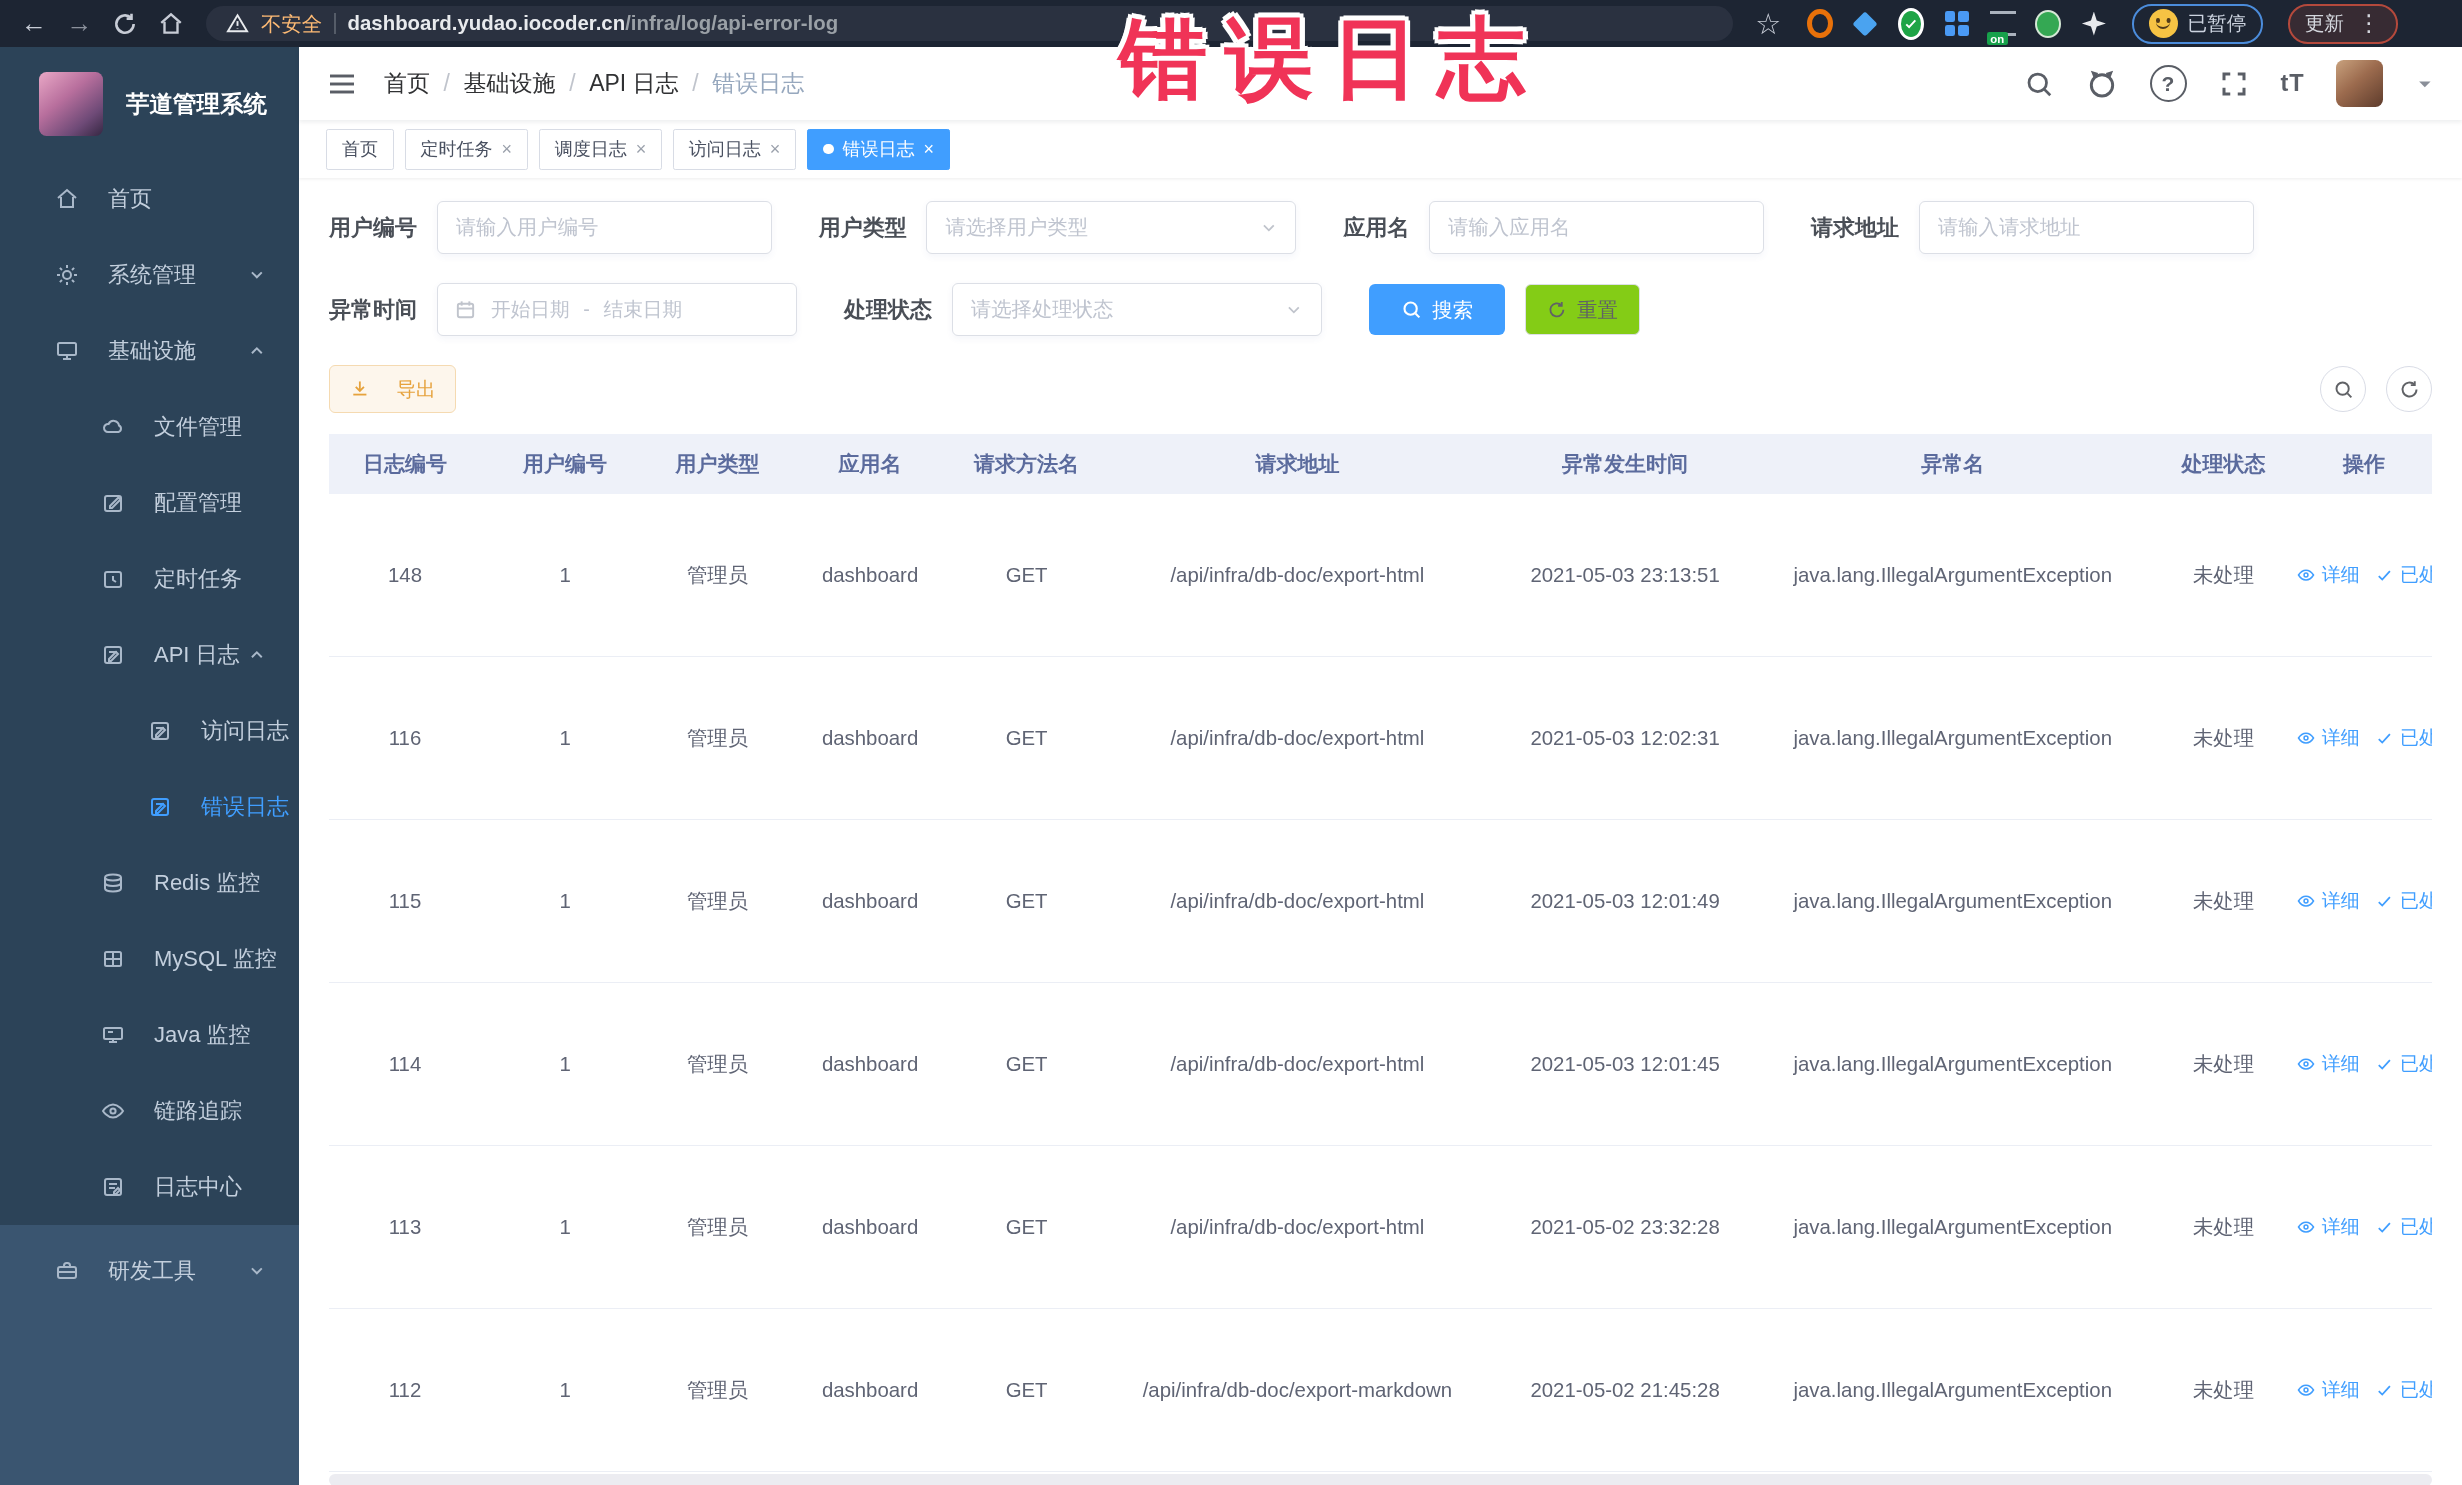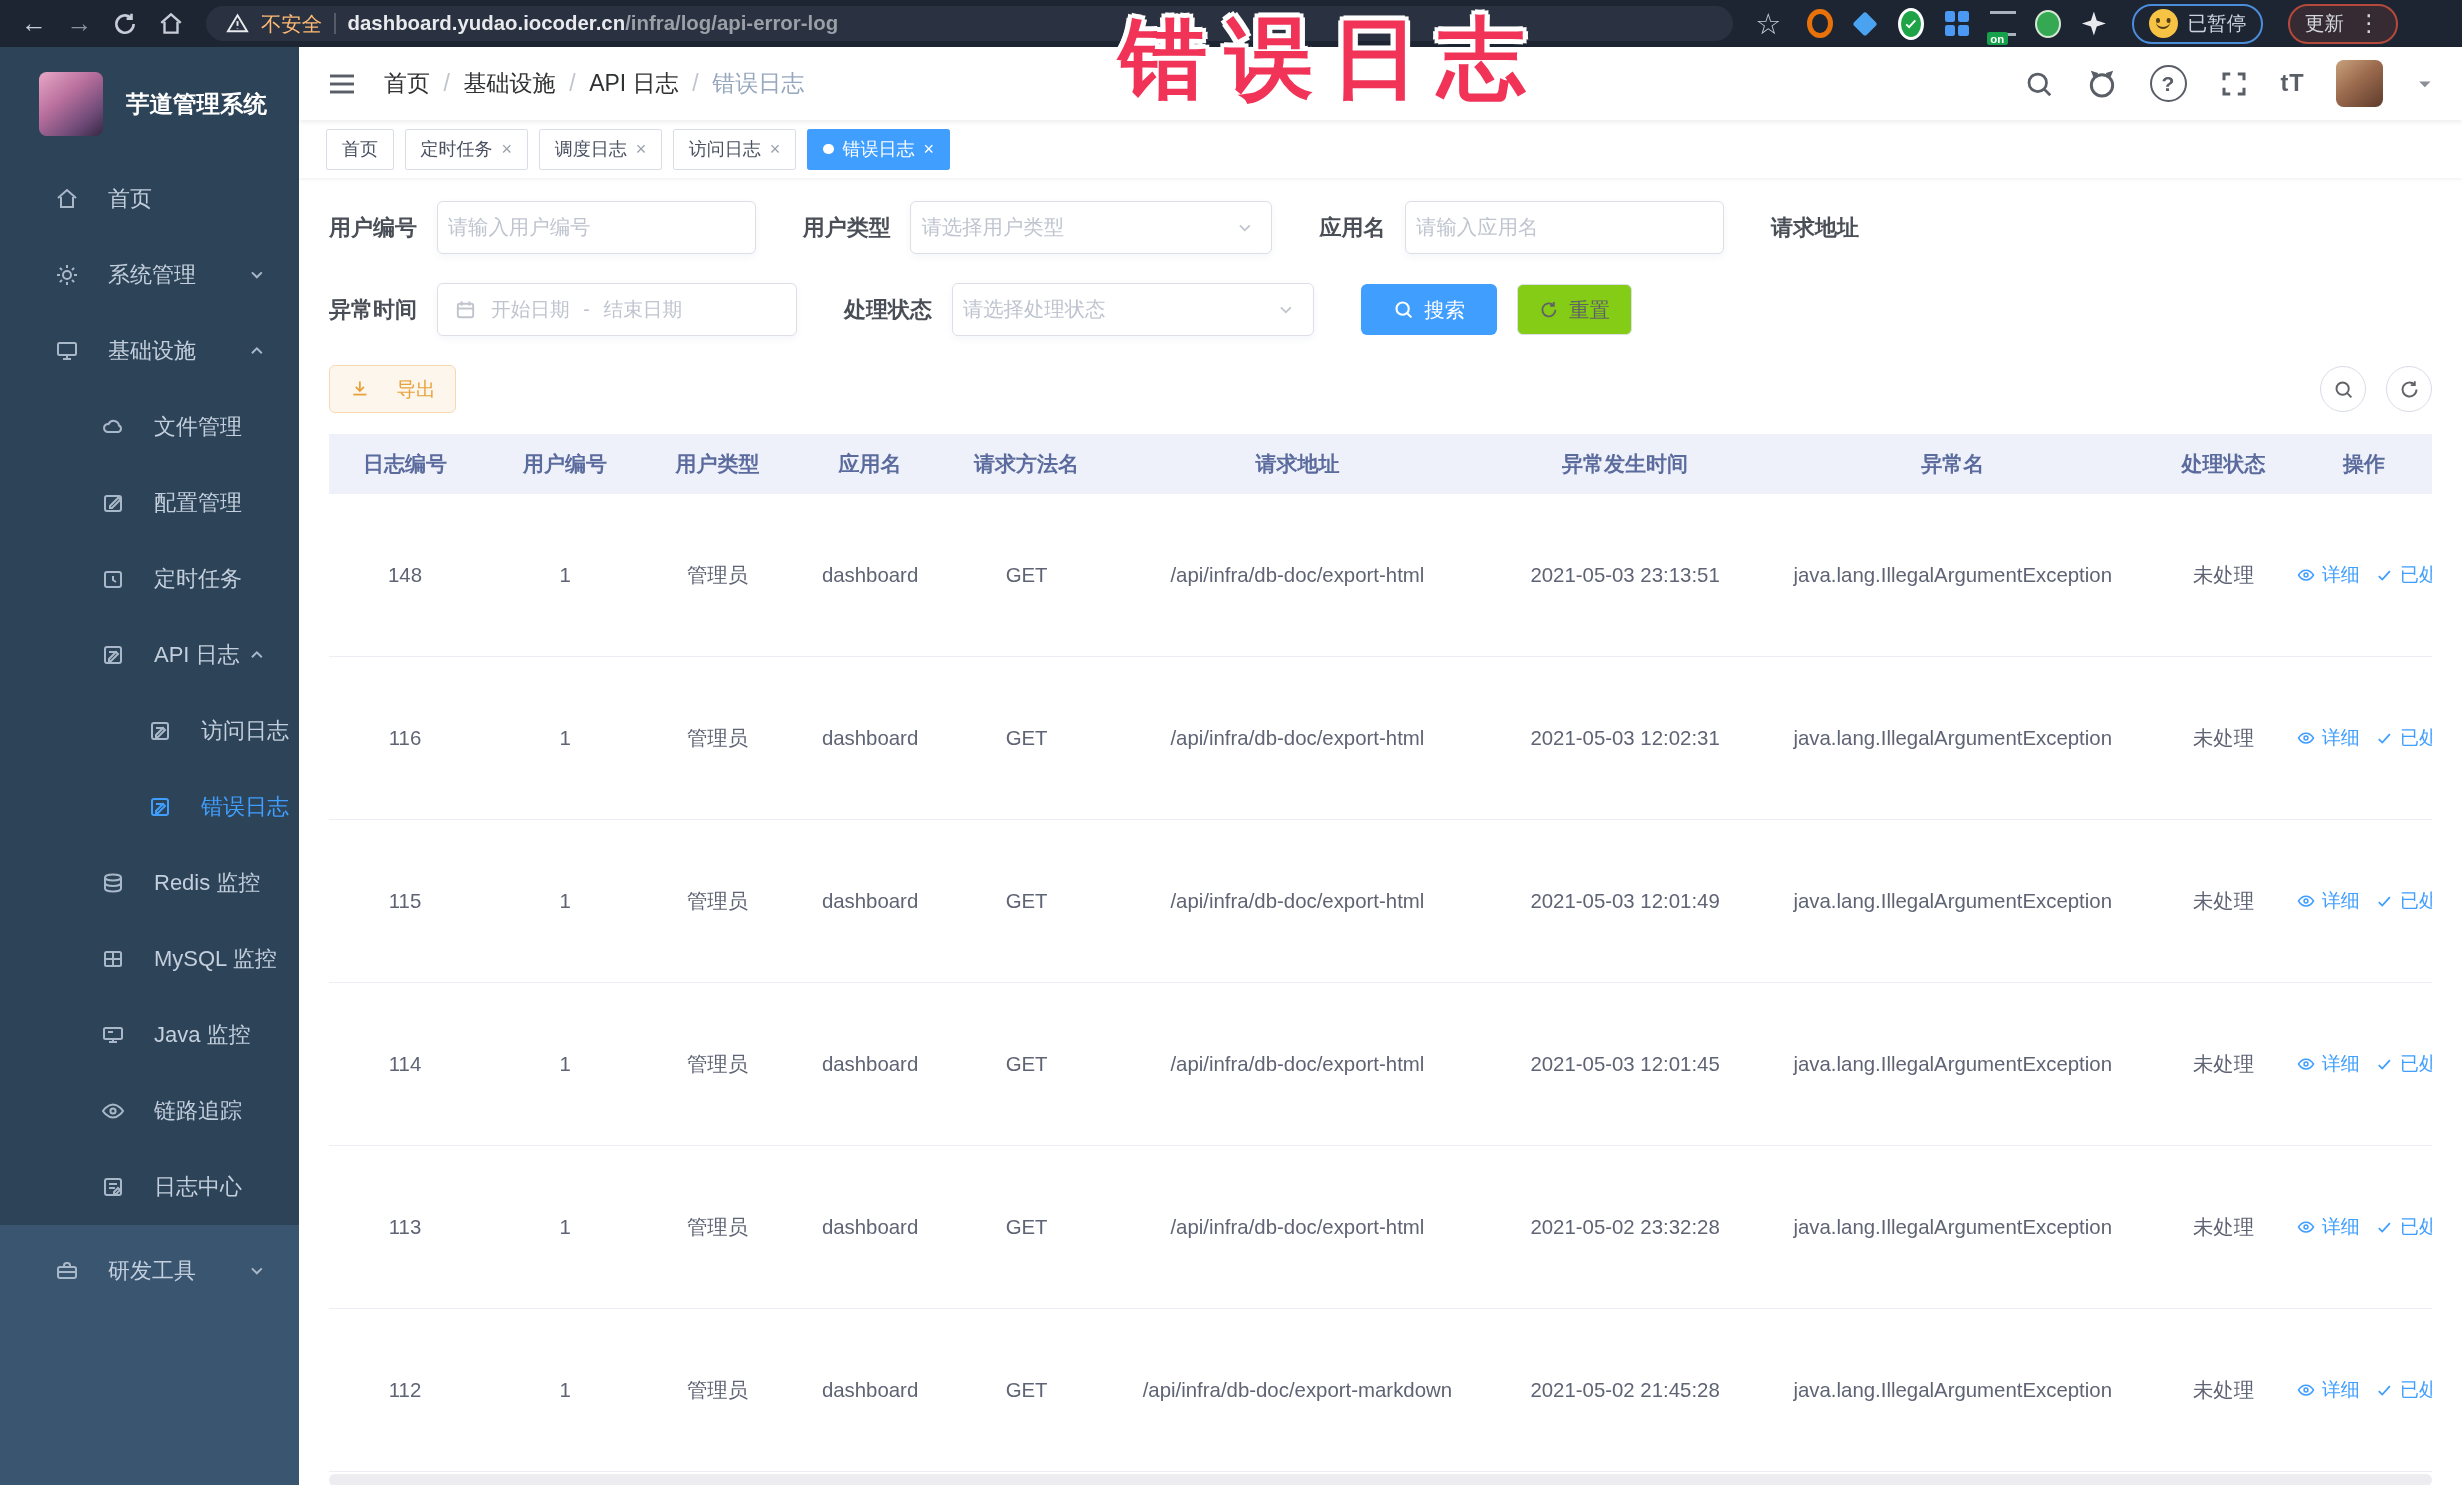--- a/index.html
+++ b/index.html
@@ -85,21 +85,21 @@
   .tag.active{background:#409eff;border-color:#409eff;color:#fff;}
   .tag.active .x{color:#fff;}
   .tag .dot{width:10.6px;height:10.6px;border-radius:50%;background:#fff;}
 
   
   .content{padding:23px 30px 0 30px;flex:1;}
   .frow{display:flex;align-items:center;margin-bottom:29px;}
   .fitem{display:flex;align-items:center;margin-right:47px;}
   .flabel{font-size:22px;color:#4a4f57;font-weight:bold;margin-right:19.7px;white-space:nowrap;}
   .inp{width:297px;height:51px;border:1.5px solid #dcdfe6;border-radius:6px;font-size:20.4px;color:#303133;
-       padding:0 10px;outline:none;background:#fff;box-shadow:0 2.3px 7.6px rgba(60,80,160,.05);
+       padding:0 18px;outline:none;background:#fff;box-shadow:0 2.3px 7.6px rgba(60,80,160,.05);
        font-family:"Liberation Sans","DejaVu Sans",sans-serif;}
   .inp::placeholder{color:#bfc4cf;}
   .selwrap{position:relative;display:flex;align-items:center;}
   .selwrap .inp{padding-right:53px;}
   .selwrap .sel-arrow{position:absolute;right:18px;color:#c0c4cc;pointer-events:none;}
   .drange{width:325px;height:51px;border:1.5px solid #dcdfe6;border-radius:6px;display:flex;align-items:center;
           padding:0 16.7px;gap:13.6px;color:#bfc4cf;font-size:19.7px;background:#fff;
           box-shadow:0 2.3px 7.6px rgba(60,80,160,.05);}
   .drange .cal{color:#c0c4cc;}
   .btn{height:51px;display:flex;align-items:center;gap:10.6px;border-radius:6px;font-size:20.4px;cursor:pointer;
@@ -476,20 +476,21 @@
                 </svg>
               </span>
           </span>
         </div>
         <div class="fitem">
           <span class="flabel">应用名</span>
           <input class="inp" placeholder="请输入应用名" style="">
         </div>
         <div class="fitem">
           <span class="flabel">请求地址</span>
+          <input class="inp" placeholder="请输入请求地址" style="">
         </div>
       </div>
 
       <div class="frow">
         <div class="fitem">
           <span class="flabel">异常时间</span>
           <span class="drange">
             <span class="cal">
                 <svg width="23" height="23" viewBox="0 0 24 24" fill="none" stroke="currentColor" stroke-width="2">
                   <rect x="4" y="6" width="16" height="14" rx="2"></rect>

